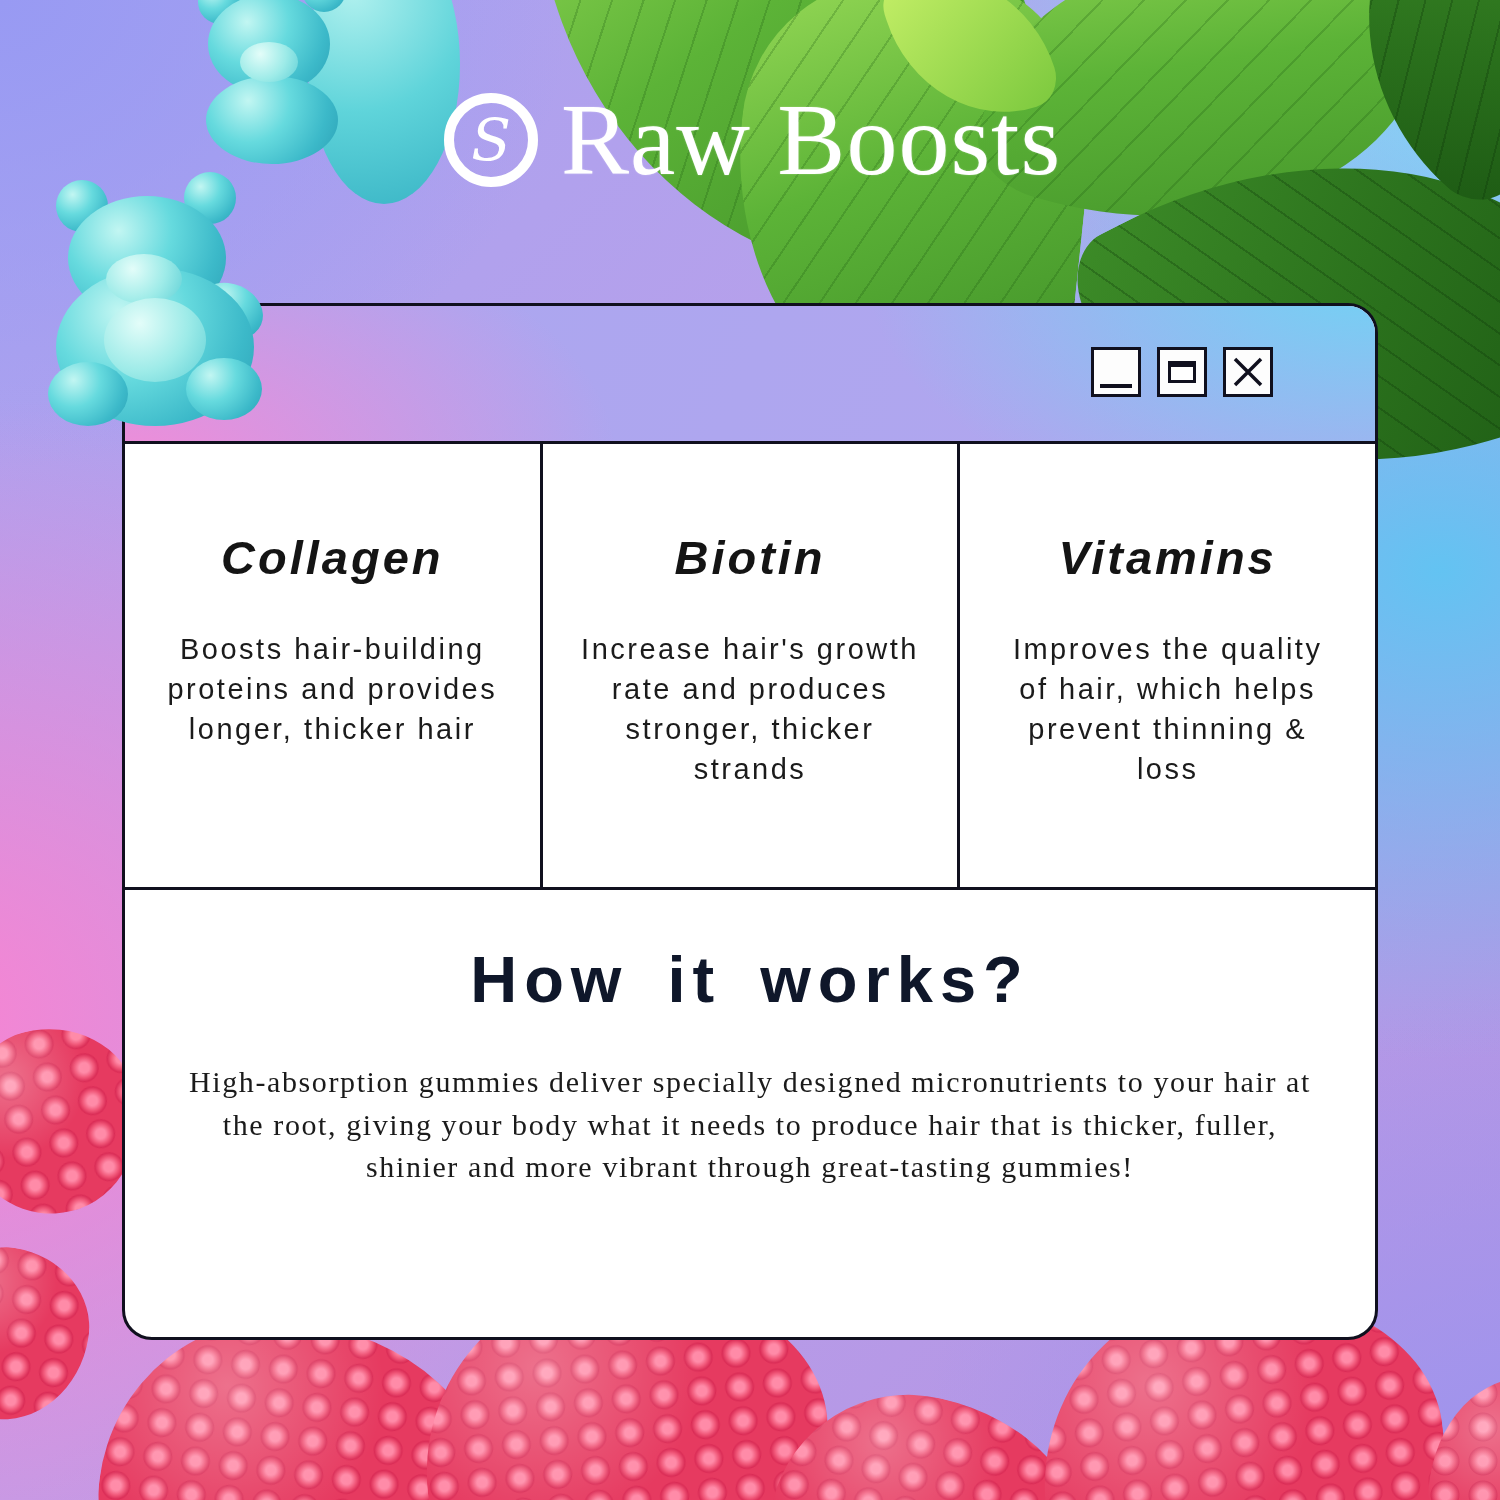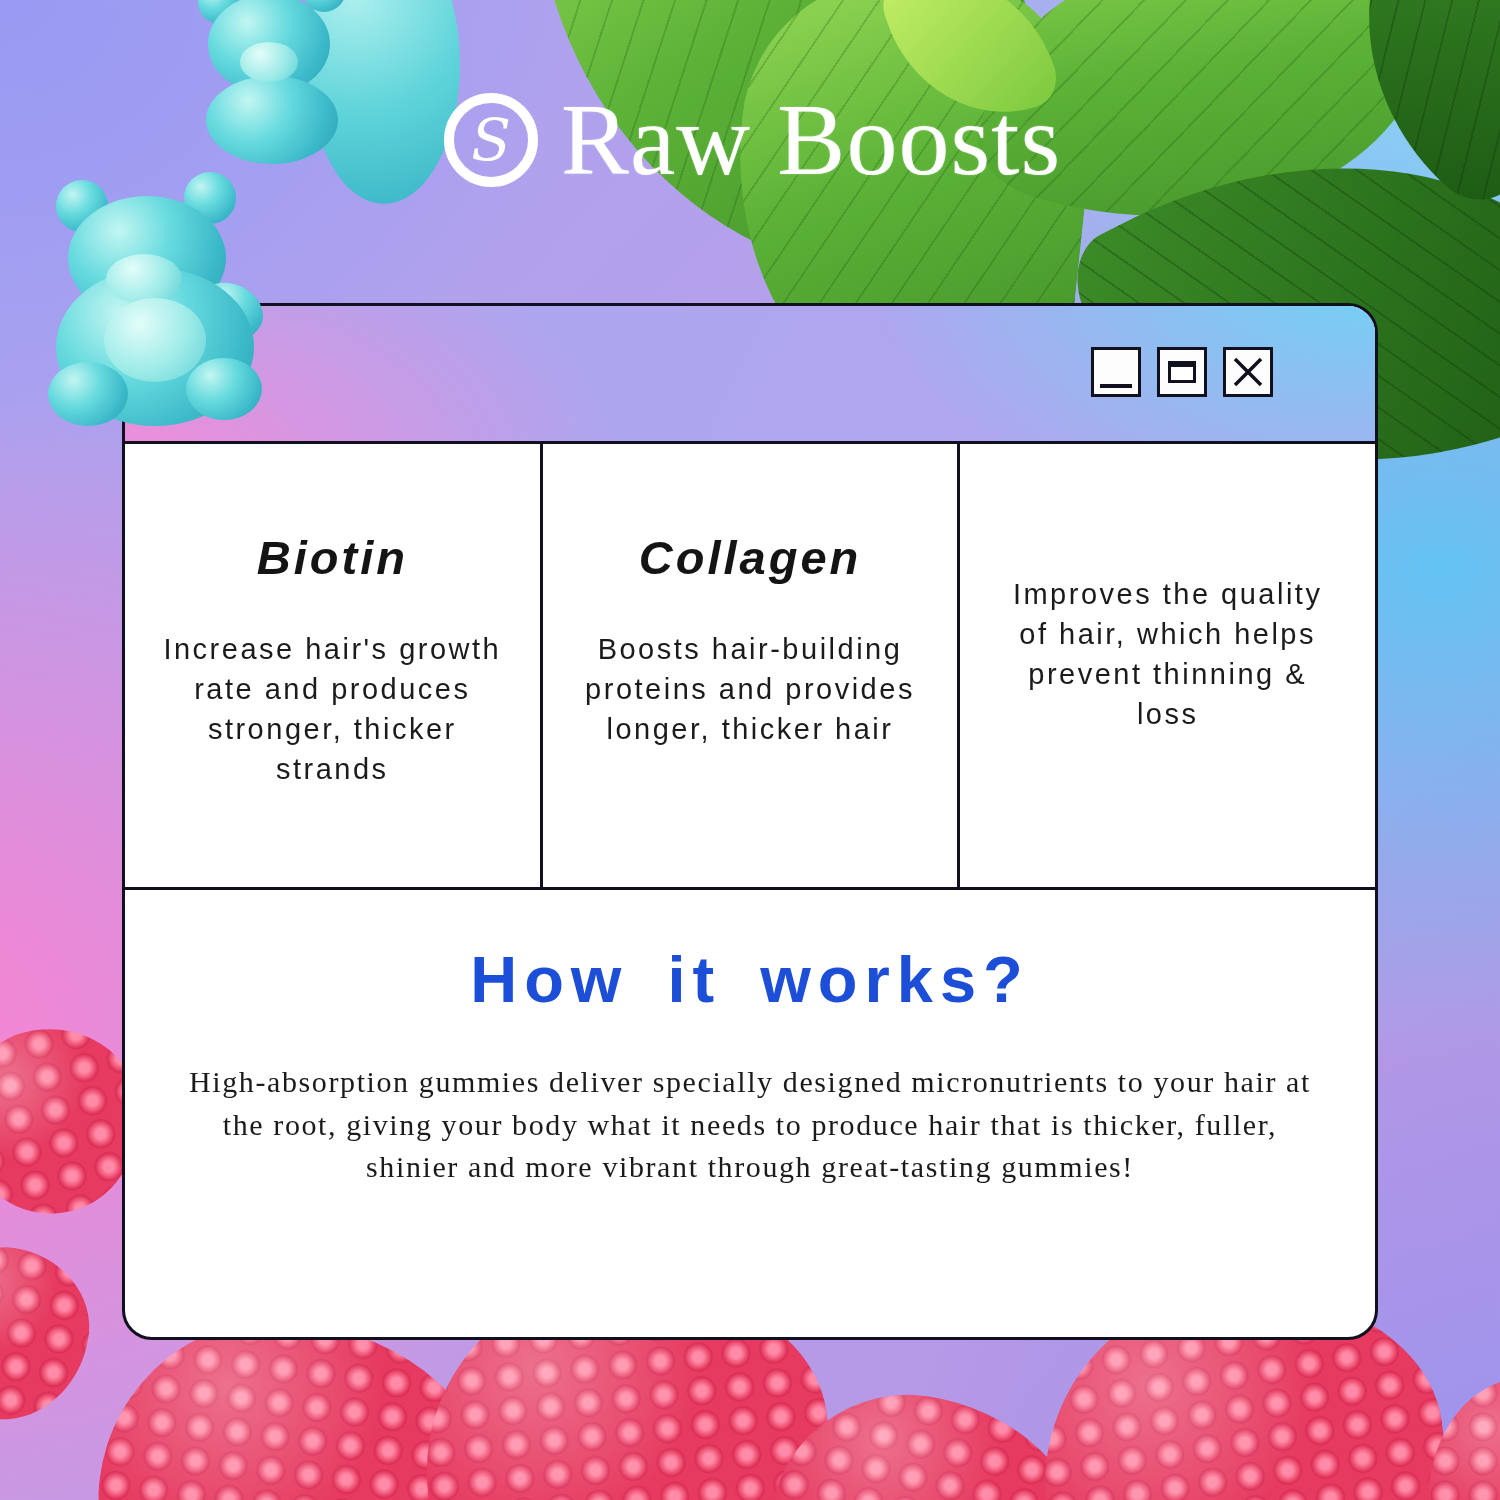--- a/index.html
+++ b/index.html
@@ -82,21 +82,21 @@
   
   .cols{flex:0 0 auto;height:443px;display:flex;border-bottom:3px solid #10101e;}
   .col{flex:1 1 0;box-sizing:border-box;padding:86px 30px 0;text-align:center;}
   .col + .col{border-left:3px solid #10101e;}
   .col h2{margin:0;font-size:47px;font-style:italic;font-weight:700;color:#141414;
           letter-spacing:3px;}
   .col p{margin:44px auto 0;font-size:29px;font-weight:400;color:#1b1b1b;letter-spacing:2.5px;
          line-height:1.38;max-width:345px;}
   
   .how{flex:1 1 auto;text-align:center;padding-top:52px;}
-  .how h1{margin:0;font-size:65px;font-weight:700;color:#1d4ed8;letter-spacing:7px;word-spacing:14px;}
+  .how h1{margin:0;font-size:65px;font-weight:700;color:#0f172a;letter-spacing:7px;word-spacing:14px;}
   .how p{margin:44px auto 0;max-width:1150px;font-size:30px;color:#1b1b1b;letter-spacing:1.6px;
          line-height:1.42;font-family:Liberation Serif, serif;}
 </style>
 </head>
 <body>
 
 <div class="canvas">
 
   <div class="leaf leafA"></div>
   <div class="leaf leafB"></div>
@@ -143,28 +143,29 @@
         <button class="ctrl">
           <svg width="34" height="34" viewBox="0 0 34 34">
             <path d="M4 4 L30 30 M30 4 L4 30" stroke="#10101e" stroke-width="3.5" fill="none"></path>
           </svg>
         </button>
       </div>
     </div>
 
     <div class="cols">
       <div class="col">
+        <h2>Collagen</h2>
+        <p>Boosts hair-building proteins and provides longer, thicker hair</p>
+      </div>
+      <div class="col">
         <h2>Biotin</h2>
         <p>Increase hair's growth rate and produces stronger, thicker strands</p>
       </div>
       <div class="col">
-        <h2>Collagen</h2>
-        <p>Boosts hair-building proteins and provides longer, thicker hair</p>
-      </div>
-      <div class="col">
+        <h2>Vitamins</h2>
         <p>Improves the quality of hair, which helps prevent thinning &amp; loss</p>
       </div>
     </div>
 
     <div class="how">
       <h1>How it works?</h1>
       <p>High-absorption gummies deliver specially designed micronutrients to your hair at the root, giving your body what it needs to produce hair that is thicker, fuller, shinier and more vibrant through great-tasting gummies!</p>
     </div>
   </div>
 

